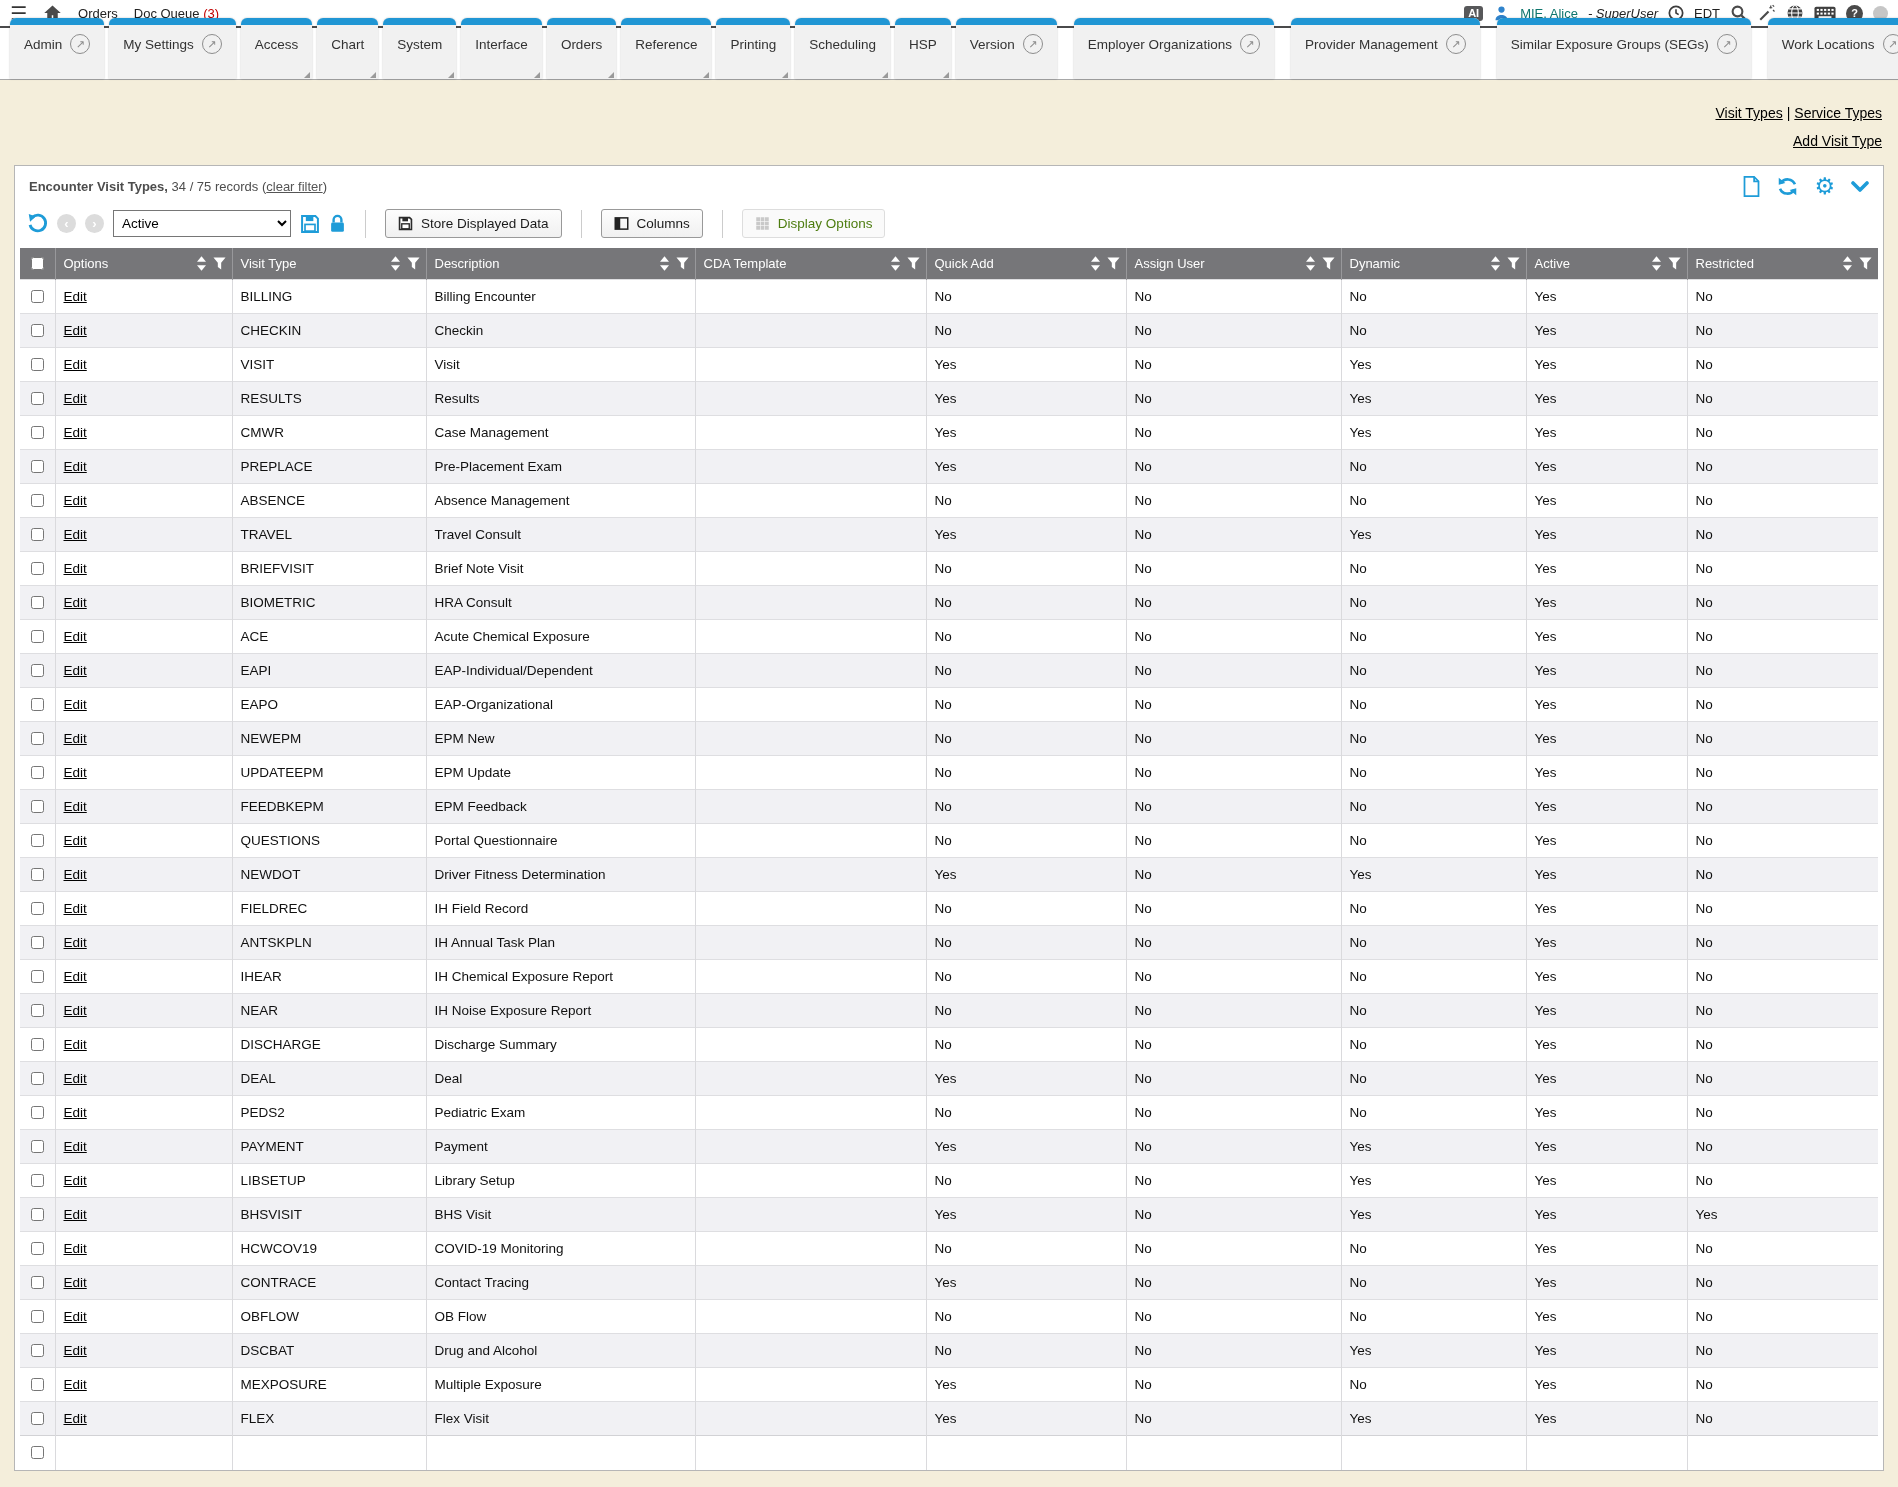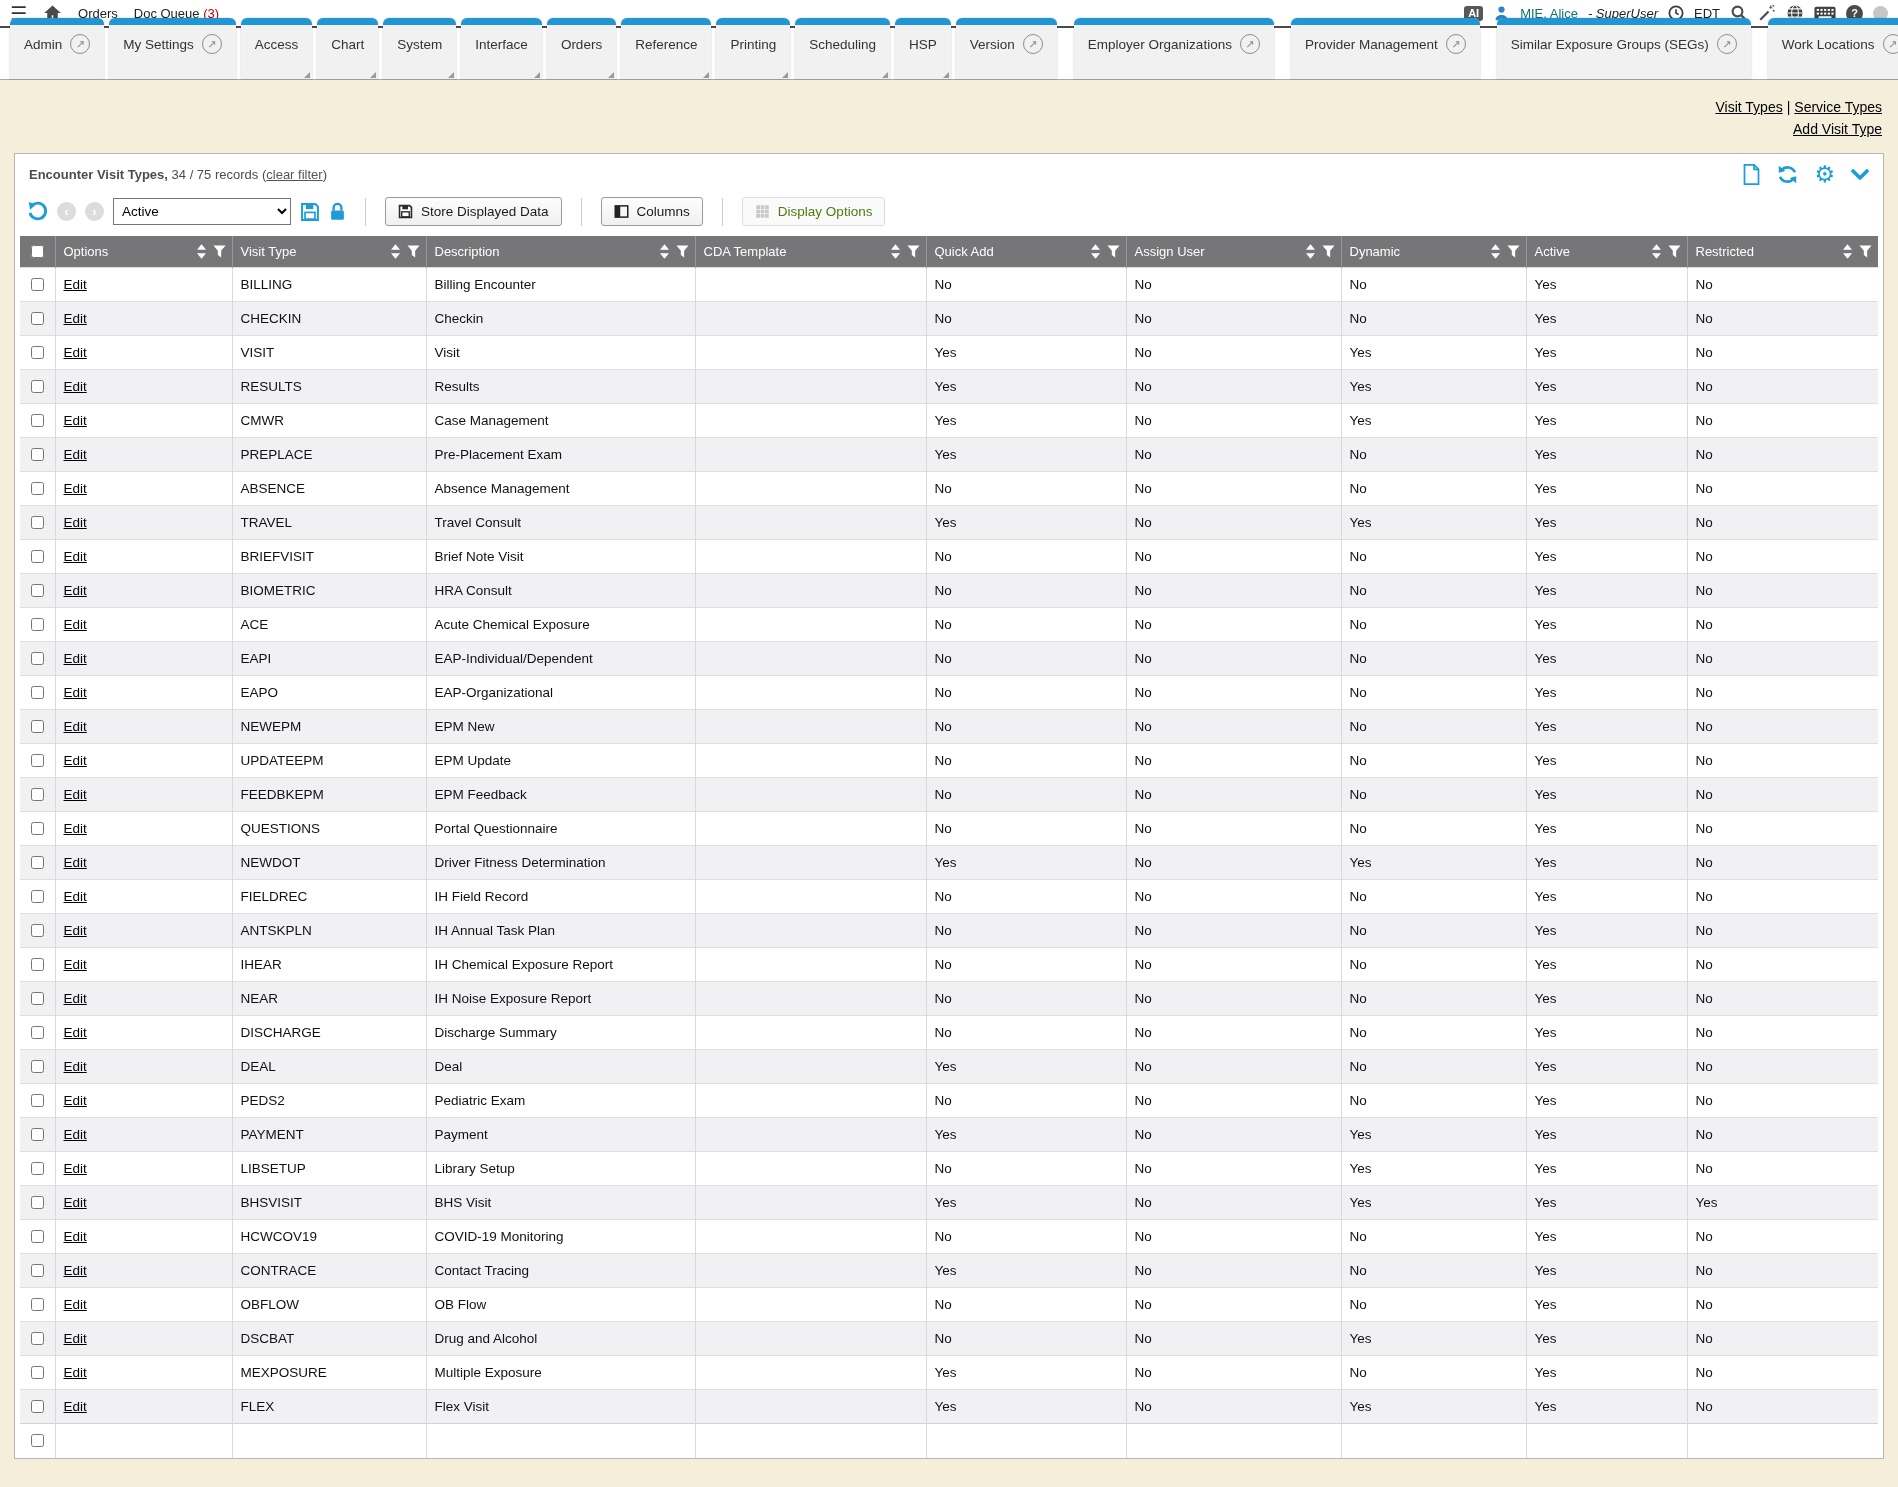--- a/index.html
+++ b/index.html
@@ -25,24 +25,24 @@
   .tabbar{height:51px;background:#fff;border-bottom:1px solid #a8a8a8;display:flex;align-items:flex-end;padding:0 10px;white-space:nowrap;}
   .tab{position:relative;background:#f1f1f1;border-radius:6px 6px 0 0;height:38px;display:inline-flex;align-items:center;gap:8px;padding:7px 14px 16px 14px;margin-right:5px;cursor:pointer;box-shadow:0 0 2px rgba(0,0,0,.25);}
   .tab-top{position:absolute;top:0;left:0;right:0;height:7px;background:#2096d4;border-radius:6px 6px 0 0;}
   .tab-label{font-size:13.5px;color:#333;}
   .ext-icon{width:18px;height:18px;border:1.5px solid #8d8d8d;border-radius:50%;color:#8d8d8d;font-size:11px;display:inline-flex;align-items:center;justify-content:center;line-height:1;}
   .tab-notch{position:absolute;right:2px;bottom:1px;width:0;height:0;border-left:6px solid transparent;border-bottom:6px solid #9a9a9a;}
   .tab-gap{margin-left:12px;}
 
   
   .content{background:#f4eedb;height:1408px;}
-  .links-area{text-align:right;padding:18px 16px 0;}
+  .links-area{text-align:right;padding:24px 16px 0;}
   .links-area a{color:#000;font-size:14px;text-decoration:underline;cursor:pointer;}
   .link-sep{color:#000;font-size:14px;margin:0 4px;}
-  .add-link-row{margin-top:4px;}
+  .add-link-row{margin-top:10px;}
 
   
   .panel{margin:15px 14px 0;background:#fff;border:1px solid #b6b6b6;}
   .panel-header{display:flex;align-items:center;justify-content:space-between;padding:9px 14px 6px;}
   .ph-title{font-size:13px;color:#4d4d4d;}
   .ph-title .pt{font-weight:bold;}
   .ph-title a{color:#555;text-decoration:underline;cursor:pointer;}
   .ph-icons{display:flex;align-items:center;gap:16px;}
   .ph-icons .icbtn{cursor:pointer;display:inline-flex;align-items:center;}
   .gear-glyph{font-size:23px;color:#1e9cd8;line-height:1;}

